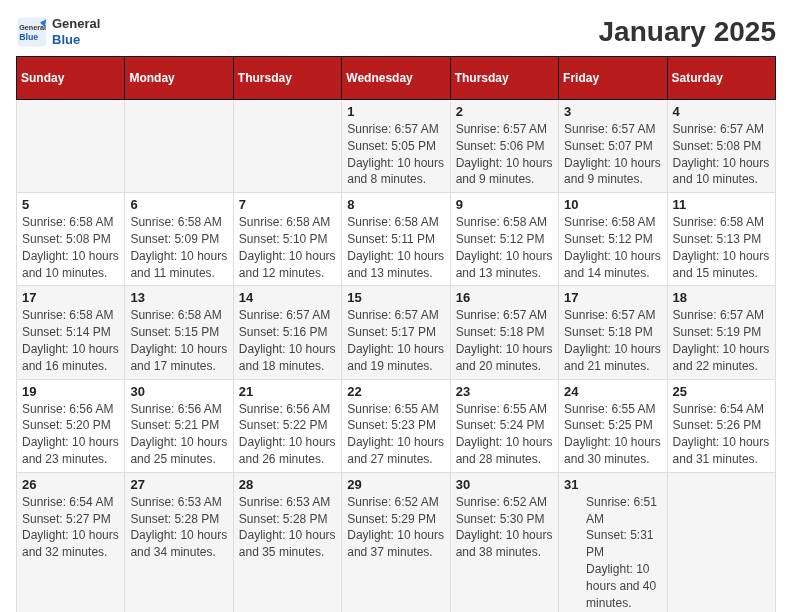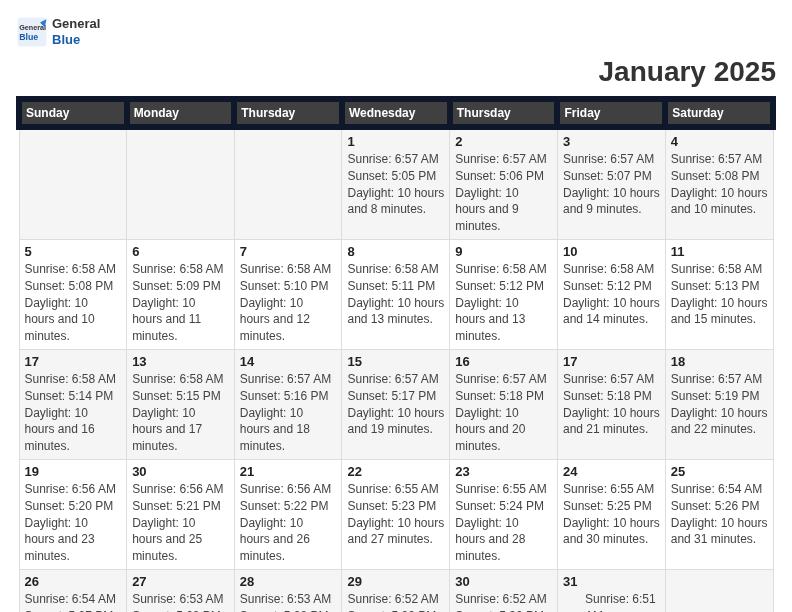--- a/index.html
+++ b/index.html
@@ -27,45 +27,44 @@
       color: #333;
       line-height: 1.2;
     }
     .logo-text .blue { color: #1a5ca8; }
     .logo-icon {
       width: 32px;
       height: 32px;
     }
     .title-block {
       text-align: right;
-      margin-top: 40px;
     }
     .title-block h1 {
       font-size: 28px;
       font-weight: bold;
       color: #333;
     }
     .title-block h2 {
       font-size: 14px;
       font-weight: normal;
       color: #555;
     }
     .calendar {
       width: 100%;
       border-collapse: collapse;
       border: 1px solid #ccc;
     }
     .calendar thead tr th {
-      background-color: #404040;
+      background-color: #b91c1c;
       color: #fff;
       font-size: 12px;
       font-weight: bold;
-      padding: 4px 4px;
+      padding: 14px 4px;
       text-align: left;
-      border: 6px solid #0f172a;
+      border: 1px solid #0f172a;
     }
     .calendar tbody tr td {
       vertical-align: top;
       padding: 4px 5px;
       font-size: 10.5px;
       color: #333;
       border: 1px solid #ddd;
       width: 108px;
       min-height: 80px;
     }

